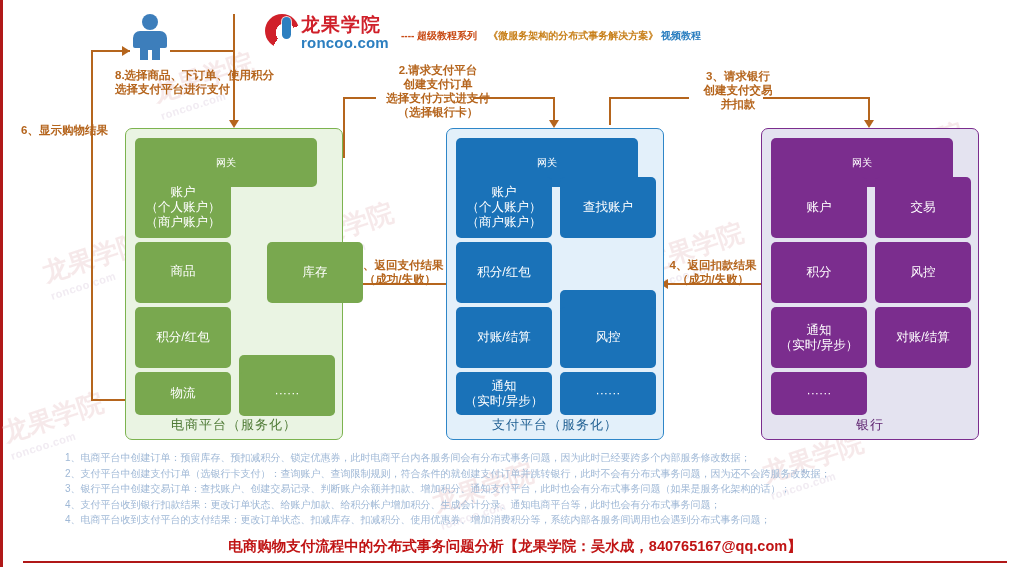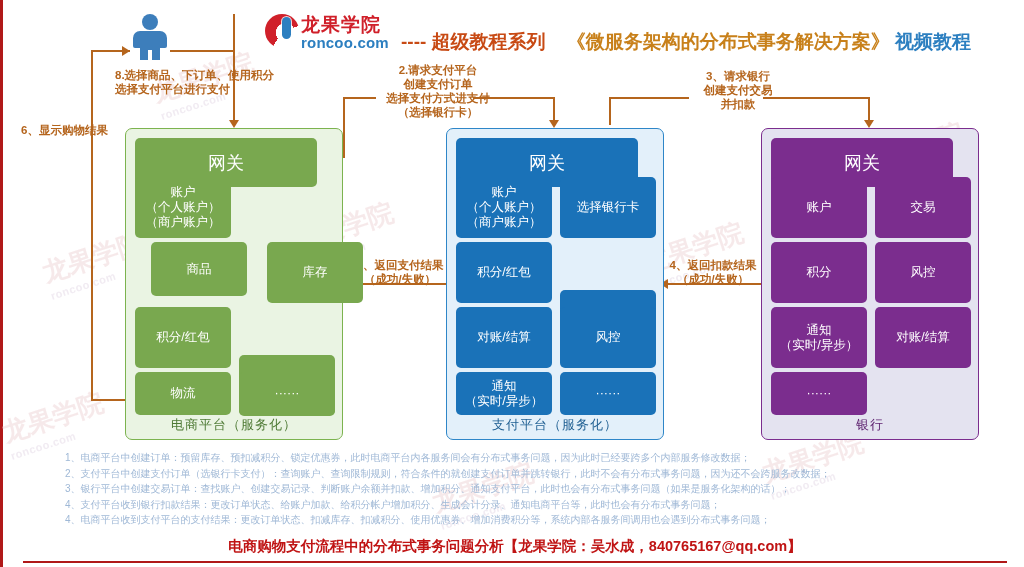--- a/index.html
+++ b/index.html
@@ -32,21 +32,21 @@
       radial-gradient(circle at 60% 55%, #ffffff 0 34%, rgba(255,255,255,0) 35%),
       conic-gradient(from 210deg,#d0202a 0 62%, #ffffff 62% 100%);
   }
   #logo .mark:after{
     content:"";position:absolute;left:17px;top:3px;width:9px;height:22px;
     background:#2c7fc0;border-radius:5px;
     box-shadow:0 0 0 1px rgba(255,255,255,.8);
   }
   #logo .cn{position:absolute;left:36px;top:0;font-size:19px;font-weight:bold;color:#d0202a;letter-spacing:1px;}
   #logo .en{position:absolute;left:36px;top:22px;font-size:15px;font-weight:bold;color:#2c7fc0;letter-spacing:.2px;}
-  #headline{position:absolute;left:398px;top:21px;font-size:19px;font-weight:bold;white-space:nowrap;}
+  #headline{position:absolute;left:398px;top:21px;font-size:10px;font-weight:bold;white-space:nowrap;}
   #headline .dash{color:#c84a14;}
   #headline .s1{color:#c84a14;}
   #headline .s2{color:#c8801a;}
   #headline .s3{color:#2c7fc0;}
   
   #person{position:absolute;left:127px;top:14px;width:40px;height:46px;}
   #person .head{position:absolute;left:12px;top:0;width:16px;height:16px;border-radius:50%;background:#3d7ebb;}
   #person .body{position:absolute;left:3px;top:17px;width:34px;height:17px;background:#3d7ebb;border-radius:7px 7px 2px 2px;}
   #person .legs{position:absolute;left:10px;top:32px;width:20px;height:14px;background:#3d7ebb;}
   #person .legs:after{content:"";position:absolute;left:8px;top:4px;width:4px;height:10px;background:#fff;}
@@ -65,21 +65,21 @@
   }
   
   .panel{position:absolute;border-radius:7px;box-sizing:border-box;}
   .panel .inner{position:absolute;left:9px;right:9px;top:9px;bottom:26px;}
   .panel .caption{
     position:absolute;left:0;right:0;bottom:5px;text-align:center;
     font-size:13px;letter-spacing:1px;
   }
   .gw{
     position:absolute;left:0;right:16px;top:0;height:49px;border-radius:5px;
-    color:#fff;font-size:18px;display:flex;align-items:center;justify-content:center;
+    color:#fff;font-size:10px;display:flex;align-items:center;justify-content:center;
   }
   .cell{
     position:absolute;border-radius:5px;color:#fff;
     display:flex;align-items:center;justify-content:center;text-align:center;
     font-size:12.5px;line-height:15px;white-space:pre-line;
   }
   
   #p-green{left:122px;top:128px;width:218px;height:312px;background:#eaf4e3;border:1.6px solid #7cb34f;}
   #p-green .caption{color:#4e7a35;}
   #p-green .gw,#p-green .cell{background:#79a84f;}
@@ -181,37 +181,37 @@
   <div class="ar ar-l" style="left:342px;top:279px;"></div>
   <div class="note" style="left:342px;top:258px;width:110px;">5、返回支付结果
 （成功/失败）</div>
 
   <div class="panel" id="p-green">
     <div class="inner">
       <div class="gw">网关</div>
       <div class="cell" style="left:0;top:39px;width:96px;height:61px;">账户
 （个人账户）
 （商户账户）</div>
-      <div class="cell" style="left:16px;top:104px;width:96px;height:54px;">商品</div>
+      <div class="cell" style="left:0;top:104px;width:96px;height:61px;font-family:Liberation Mono, monospace;">商品</div>
       <div class="cell" style="left:104px;top:104px;width:96px;height:61px;margin-left:28px;">库存</div>
       <div class="cell" style="left:0;top:169px;width:96px;height:61px;">积分/红包</div>
       <div class="cell" style="left:104px;top:169px;width:96px;height:61px;margin-top:48px;">优惠券</div>
       <div class="cell" style="left:0;top:234px;width:96px;height:43px;">物流</div>
       <div class="cell" style="left:104px;top:234px;width:96px;height:43px;">······</div>
     </div>
     <div class="caption">电商平台（服务化）</div>
   </div>
 
   <div class="panel" id="p-blue">
     <div class="inner">
       <div class="gw">网关</div>
       <div class="cell" style="left:0;top:39px;width:96px;height:61px;">账户
 （个人账户）
 （商户账户）</div>
-      <div class="cell" style="left:104px;top:39px;width:96px;height:61px;">选择银行卡</div>
+      <div class="cell" style="left:104px;top:39px;width:96px;height:61px;">查找账户</div>
       <div class="cell" style="left:0;top:104px;width:96px;height:61px;">积分/红包</div>
       <div class="cell" style="left:104px;top:104px;width:96px;height:61px;margin-top:48px;">会计</div>
       <div class="cell" style="left:0;top:169px;width:96px;height:61px;">对账/结算</div>
       <div class="cell" style="left:104px;top:169px;width:96px;height:61px;">风控</div>
       <div class="cell" style="left:0;top:234px;width:96px;height:43px;">通知
 （实时/异步）</div>
       <div class="cell" style="left:104px;top:234px;width:96px;height:43px;">······</div>
     </div>
     <div class="caption">支付平台（服务化）</div>
   </div>

